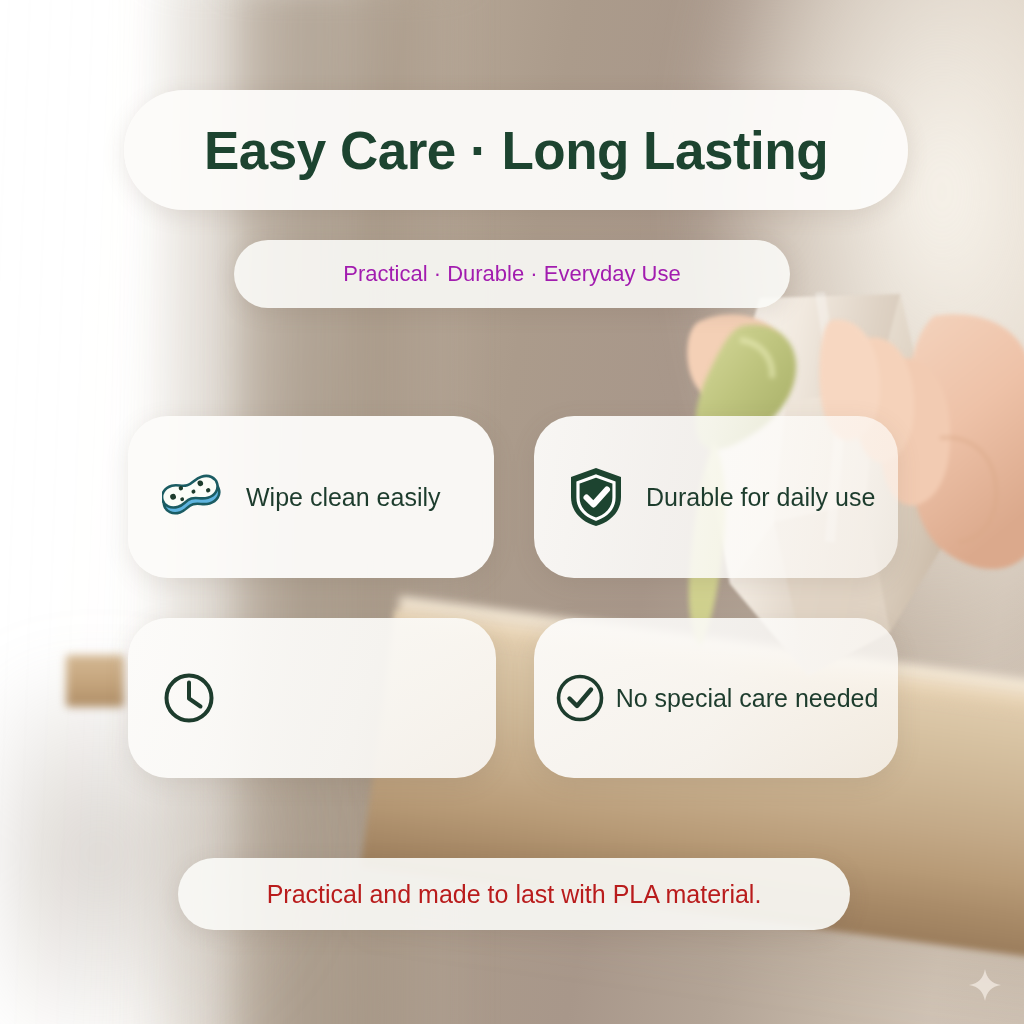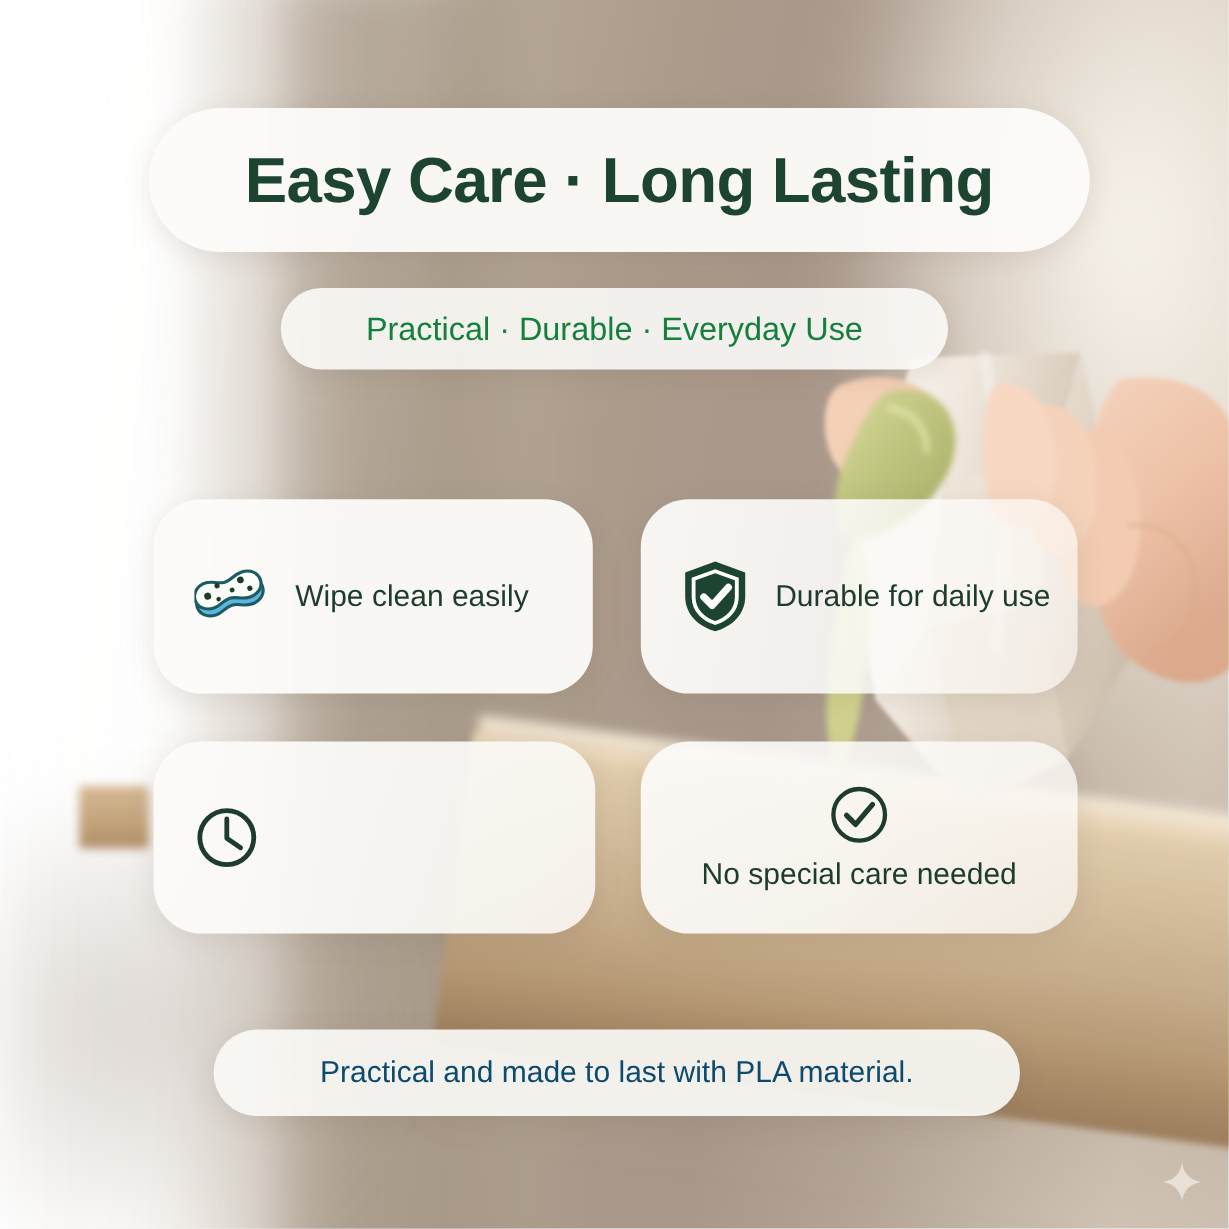--- a/index.html
+++ b/index.html
@@ -202,22 +202,22 @@
     white-space: nowrap;
   }
 
   .subtitle-pill {
     left: 234px; top: 240px;
     width: 556px; height: 68px;
     border-radius: 34px;
     background: rgba(250,249,246,0.90);
   }
   .subtitle-text {
-    color: #15803d;
-    font-size: 27px;
+    color: #a21caf;
+    font-size: 22px;
     font-weight: 400;
     white-space: nowrap;
   }
 
   .feature-card {
     position: absolute;
     box-sizing: border-box;
     border-radius: 40px;
     box-shadow: 0 6px 24px rgba(110,95,80,0.13);
     display: flex;
@@ -249,41 +249,40 @@
       rgba(251,249,246,0.88) 100%);
     justify-content: flex-start;
     padding-left: 34px;
   }
   .fc-4 {
     left: 534px; top: 618px; width: 364px; height: 160px;
     background: linear-gradient(105deg,
       rgba(252,251,249,0.93) 0%,
       rgba(252,251,249,0.87) 50%,
       rgba(253,251,248,0.74) 100%);
-    flex-direction: column;
     justify-content: center;
     gap: 10px;
     padding: 0 24px;
   }
   .feature-label {
     color: #1d3c2d;
     font-size: 25px;
     font-weight: 400;
     white-space: nowrap;
   }
   .fc-4 .feature-label { font-size: 25px; }
 
   .footer-pill {
     left: 178px; top: 858px;
     width: 672px; height: 72px;
     border-radius: 36px;
     background: rgba(250,249,246,0.91);
   }
   .footer-text {
-    color: #0c4a6e;
+    color: #b91c1c;
     font-size: 25px;
     font-weight: 400;
     white-space: nowrap;
   }
 
   .icon { display:block; flex: 0 0 auto; }
   .icon svg { display:block; }
 
   .sparkle {
     position: absolute;

